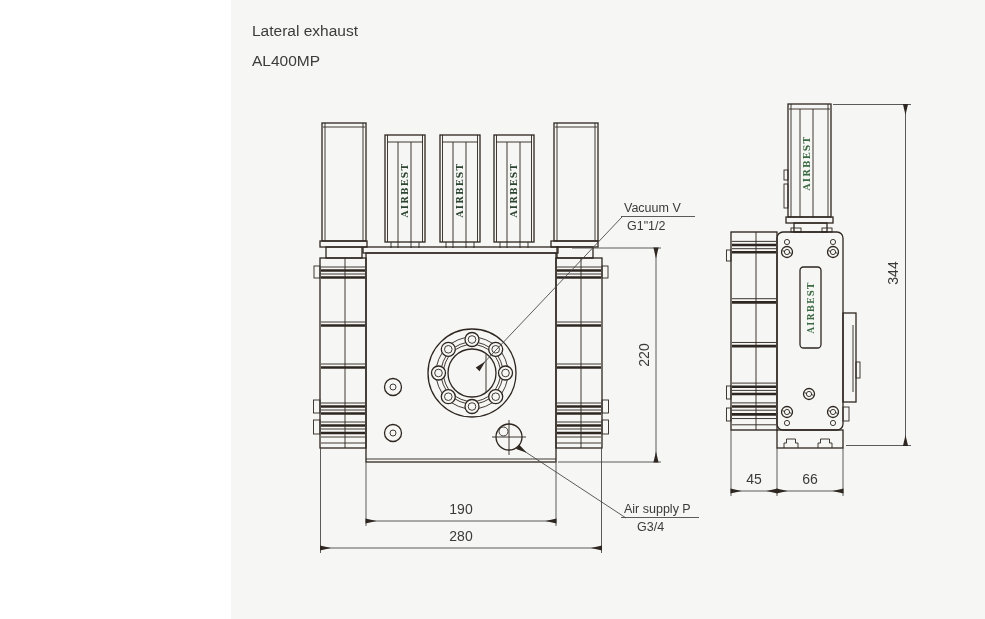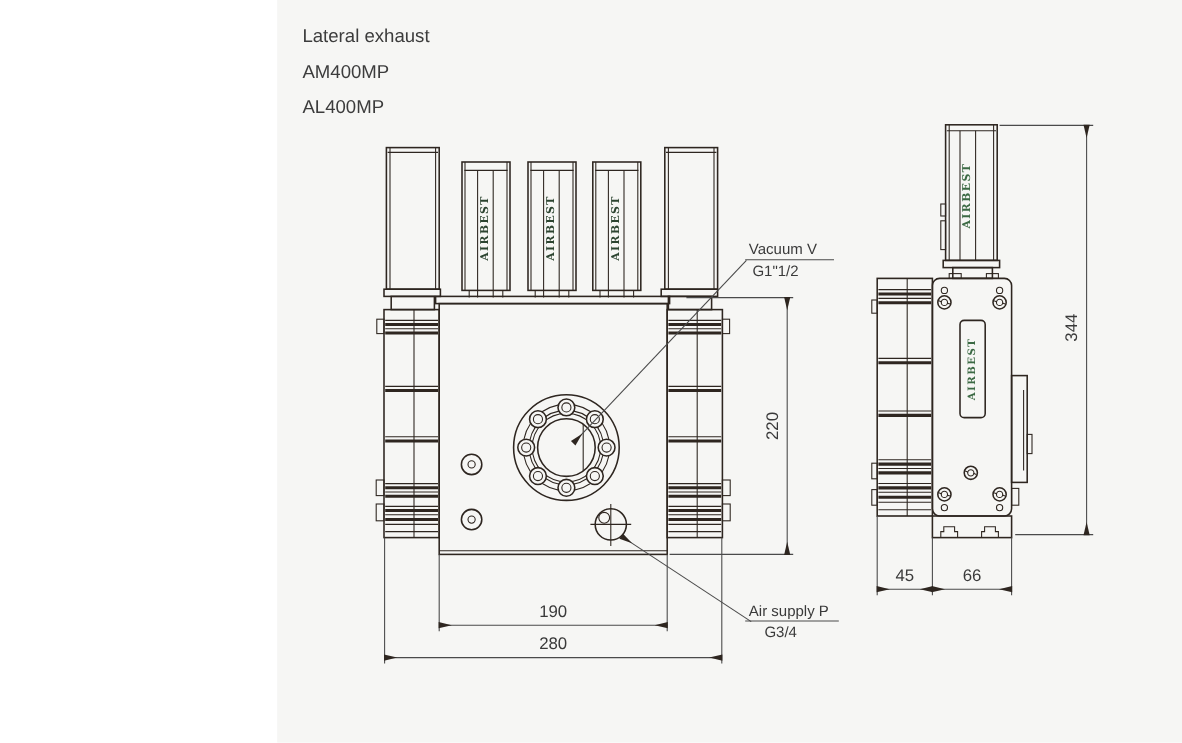--- a/index.html
+++ b/index.html
@@ -20,21 +20,20 @@
   .bgfill{fill:#f6f6f4;}
 </style>
 </head>
 <body>
 
 <div class="stage">
   <div class="panel"></div>
 
   <div class="titles">
     <div>Lateral exhaust</div>
-    <div>AM400MP</div>
     <div>AL400MP</div>
   </div>
 
   <svg width="985" height="619" viewBox="0 0 985 619">
     <defs>
       <marker id="arrE" markerWidth="12" markerHeight="8" refX="11" refY="4" orient="auto" markerUnits="userSpaceOnUse">
         <path d="M0.5,4 L11.5,1.4 L11.5,6.6 z" fill="#2e2620"></path>
       </marker>
       <marker id="arrS" markerWidth="12" markerHeight="8" refX="1" refY="4" orient="auto" markerUnits="userSpaceOnUse">
         <path d="M11.5,4 L0.5,1.4 L0.5,6.6 z" fill="#2e2620"></path>

